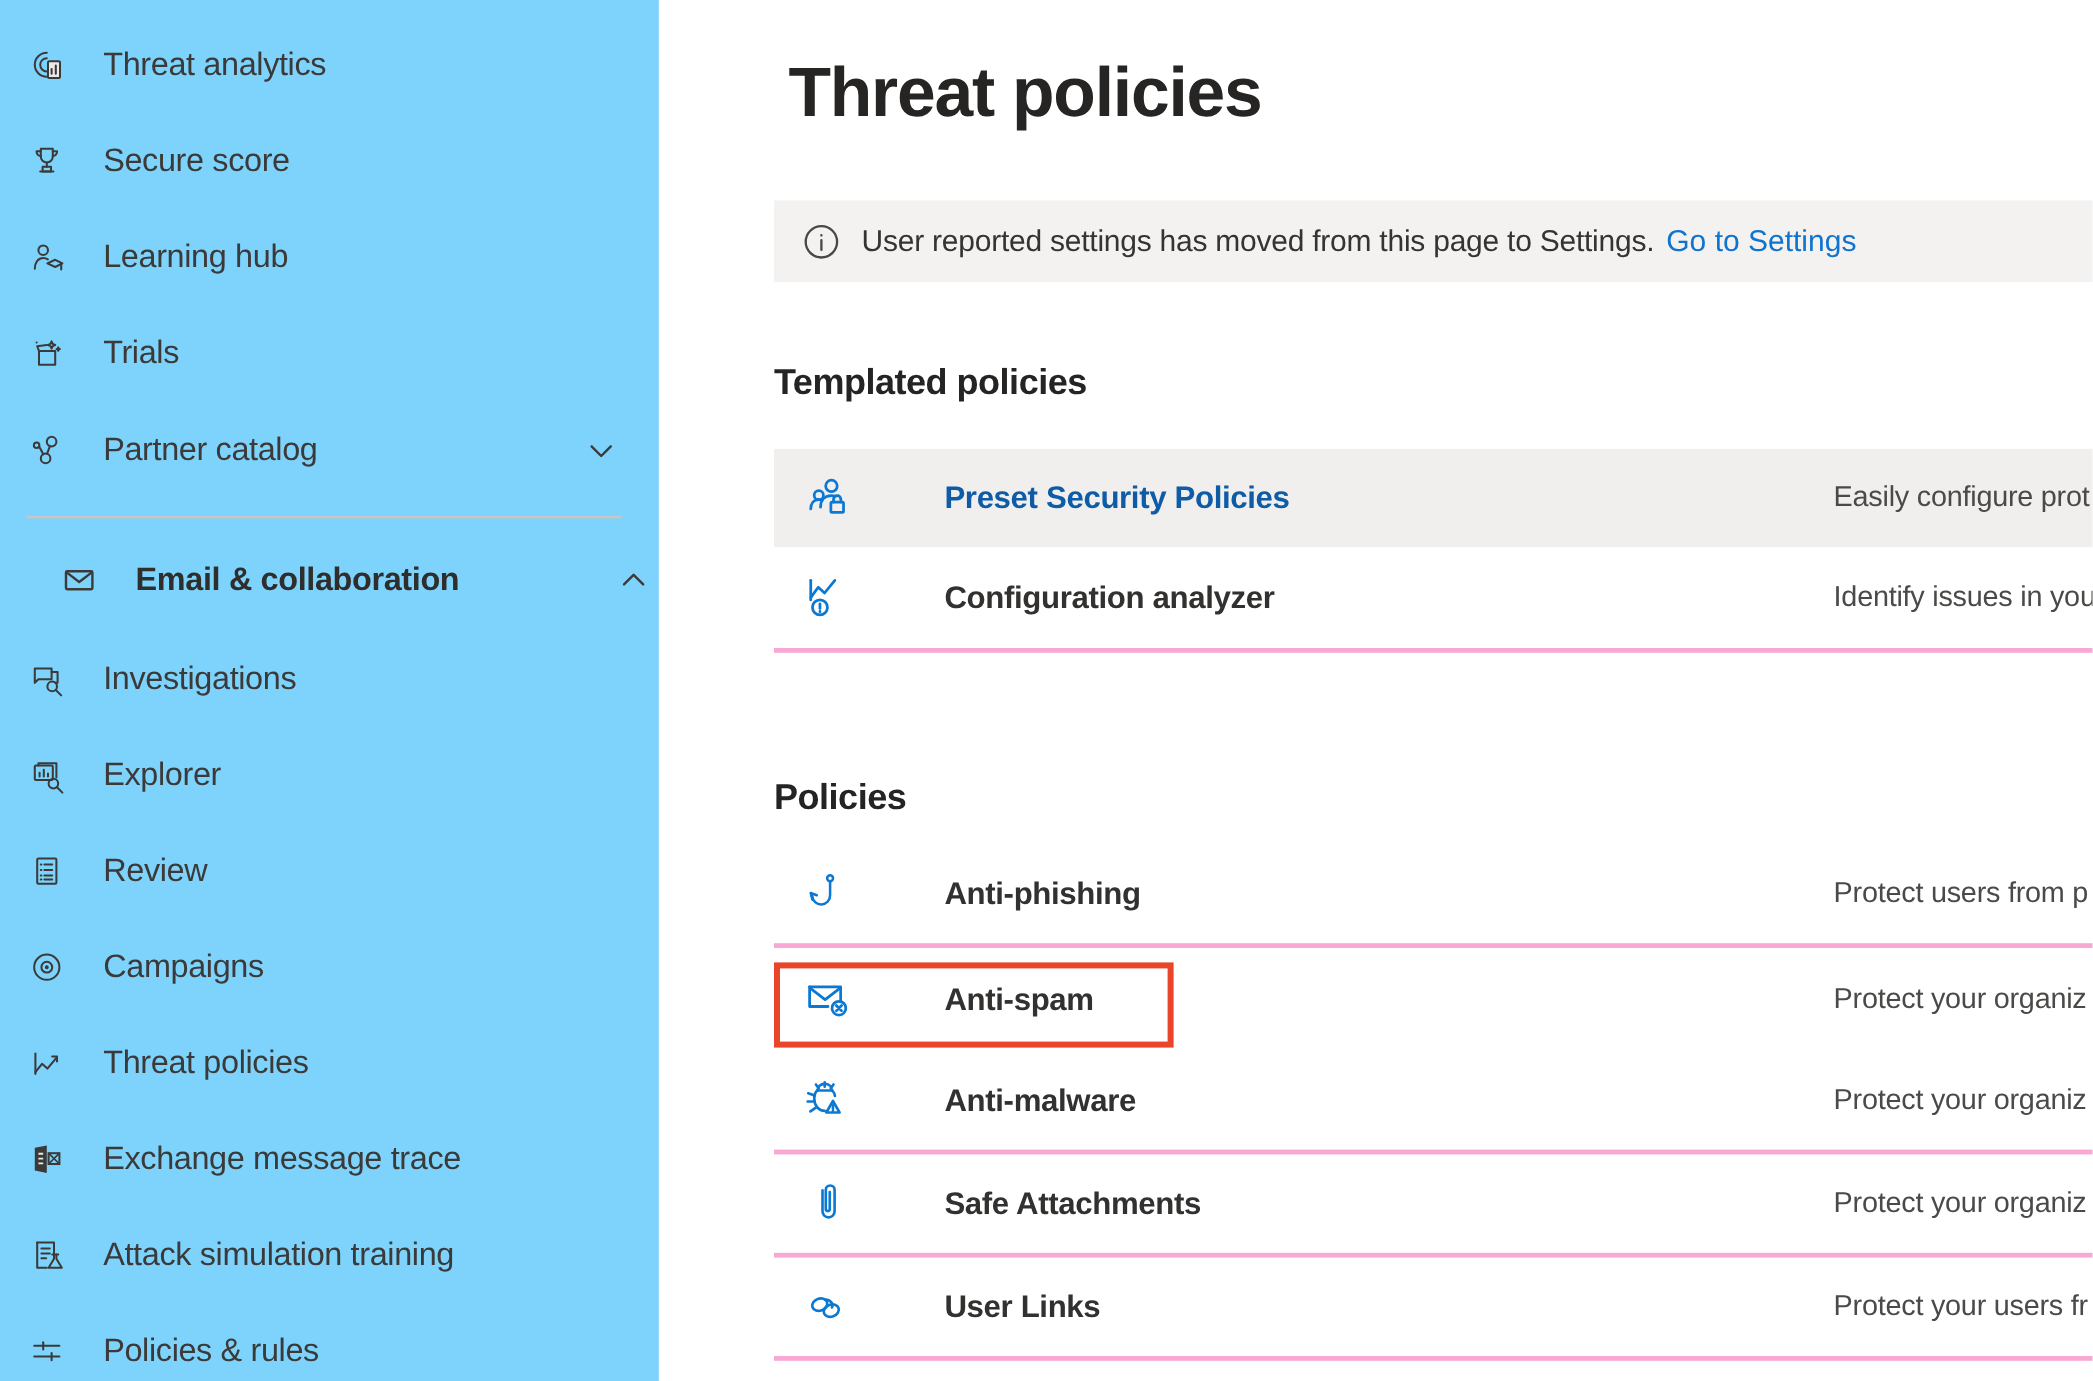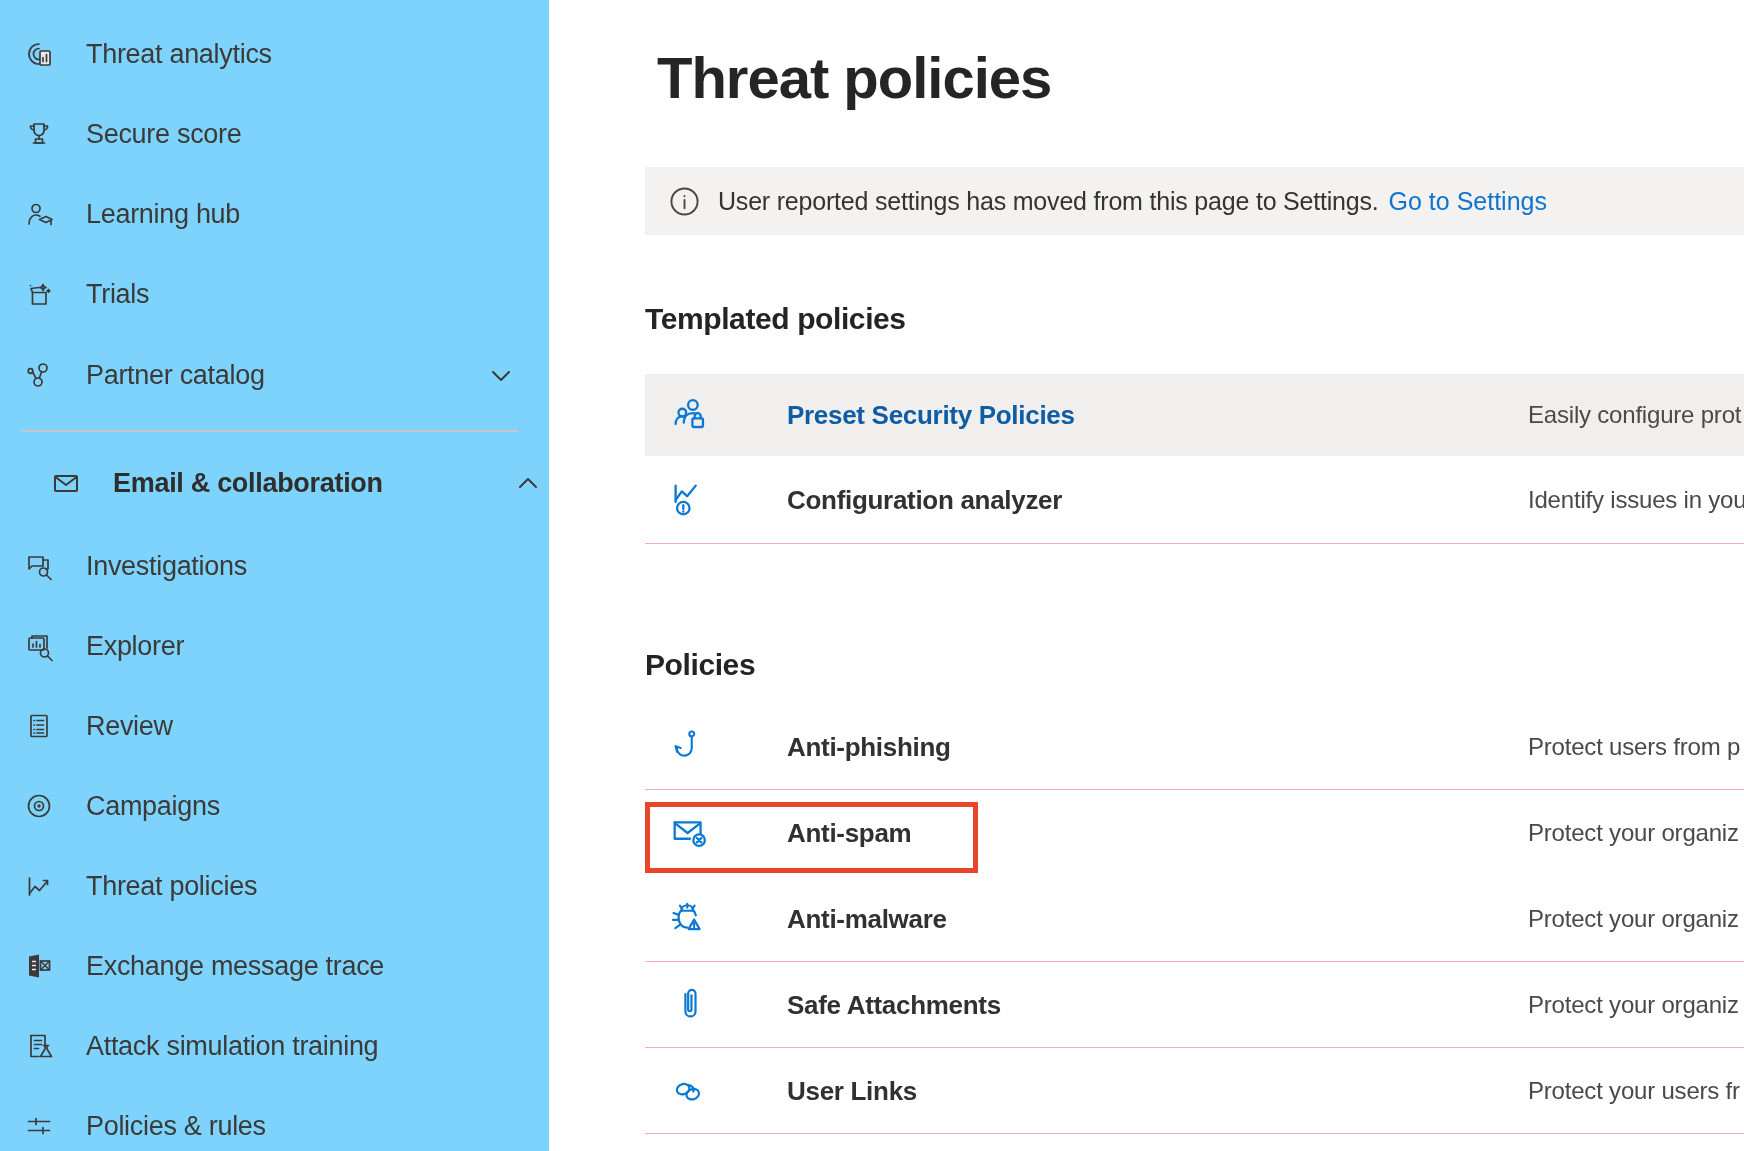--- a/index.html
+++ b/index.html
@@ -28,21 +28,21 @@
   .sec-heading { position:absolute; left:645px; font-size:30px; font-weight:700; color:#252423; letter-spacing:-0.4px; }
   .h-templated { top:302px; }
   .h-policies { top:648px; }
 
   .prow { position:absolute; left:645px; width:1099px; cursor:pointer; }
   .prow .p-icon { position:absolute; left:22px; top:50%; transform:translateY(-50%); width:46px; height:46px; display:flex; align-items:center; justify-content:center; }
   .prow .p-label { position:absolute; left:142px; top:50%; transform:translateY(-50%); font-size:26px; font-weight:700; color:#323130; letter-spacing:-0.3px; white-space:nowrap;text-align:right; }
   .prow .p-desc { position:absolute; left:883px; top:50%; transform:translateY(-50%); font-size:24px; color:#4c4a48; letter-spacing:-0.2px; white-space:nowrap; overflow:hidden; width:216px; }
   .prow.gray { background:#f0efee; }
   .prow .p-label.blue { color:#0e5ba6; }
-  .prow.bordered { border-bottom:1px solid #f9a8d4; }
+  .prow.bordered { border-bottom:4px solid #f9a8d4; }
 
   .row-preset { top:374px; height:82px; }
   .row-config { top:456px; height:88px; }
   .row-phish  { top:704px; height:86px; }
   .row-spam   { top:790px; height:86px; }
   .row-malw   { top:876px; height:86px; }
   .row-attach { top:962px; height:86px; }
   .row-links  { top:1048px; height:86px; }
 
   .red-box { position:absolute; left:645px; top:802px; width:333px; height:71px; border:5px solid #e8452a; z-index:5; pointer-events:none; }

